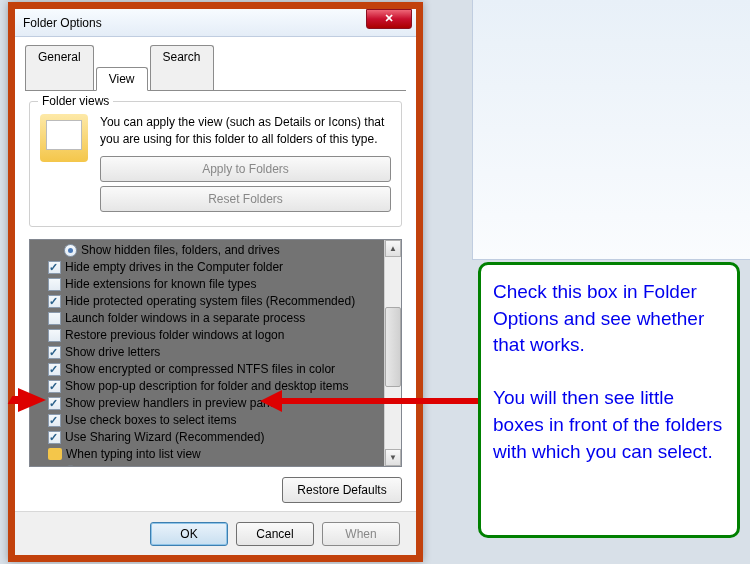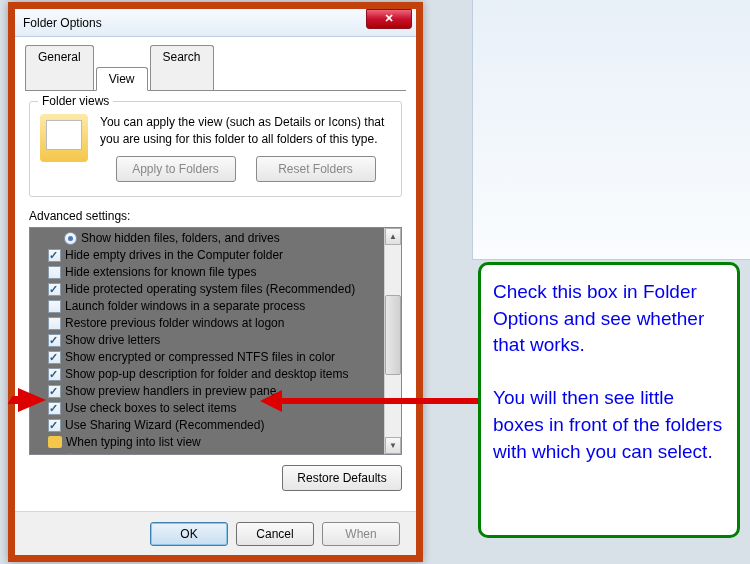--- a/index.html
+++ b/index.html
@@ -94,21 +94,21 @@
   position: relative;
 }
 .folder-icon::before {
   content: "";
   position: absolute;
   left: 6px; top: 6px; right: 6px; bottom: 12px;
   background: #fff;
   border: 1px solid #bbb;
 }
 .folder-views-text { font-size: 12px; line-height: 1.4; }
-.btn-row { display: flex; gap: 20px; margin-top: 8px; justify-content: center; }
+.btn-row { display: flex; gap: 4px; margin-top: 8px; justify-content: center; flex-direction: column; }
 .btn {
   min-width: 120px;
   padding: 5px 12px;
   border: 1px solid #8a8a8a;
   background: linear-gradient(to bottom, #fafafa, #e6e6e6);
   border-radius: 3px;
   font-size: 12px;
   text-align: center;
   color: #888;
 }
@@ -292,21 +292,20 @@
         <div style="flex:1">
           <div class="folder-views-text">You can apply the view (such as Details or Icons) that you are using for this folder to all folders of this type.</div>
           <div class="btn-row">
             <div class="btn">Apply to Folders</div>
             <div class="btn">Reset Folders</div>
           </div>
         </div>
       </div>
     </div>
 
-    <div class="adv-label">Advanced settings:</div>
     <div class="adv-list">
       <div class="adv-items" id="adv-items">
           <div class="item indent">
             <span class="rdo sel"></span>
             <span>Show hidden files, folders, and drives</span>
           </div>
           <div class="item">
             <span class="chk sel"></span>
             <span>Hide empty drives in the Computer folder</span>
           </div>

